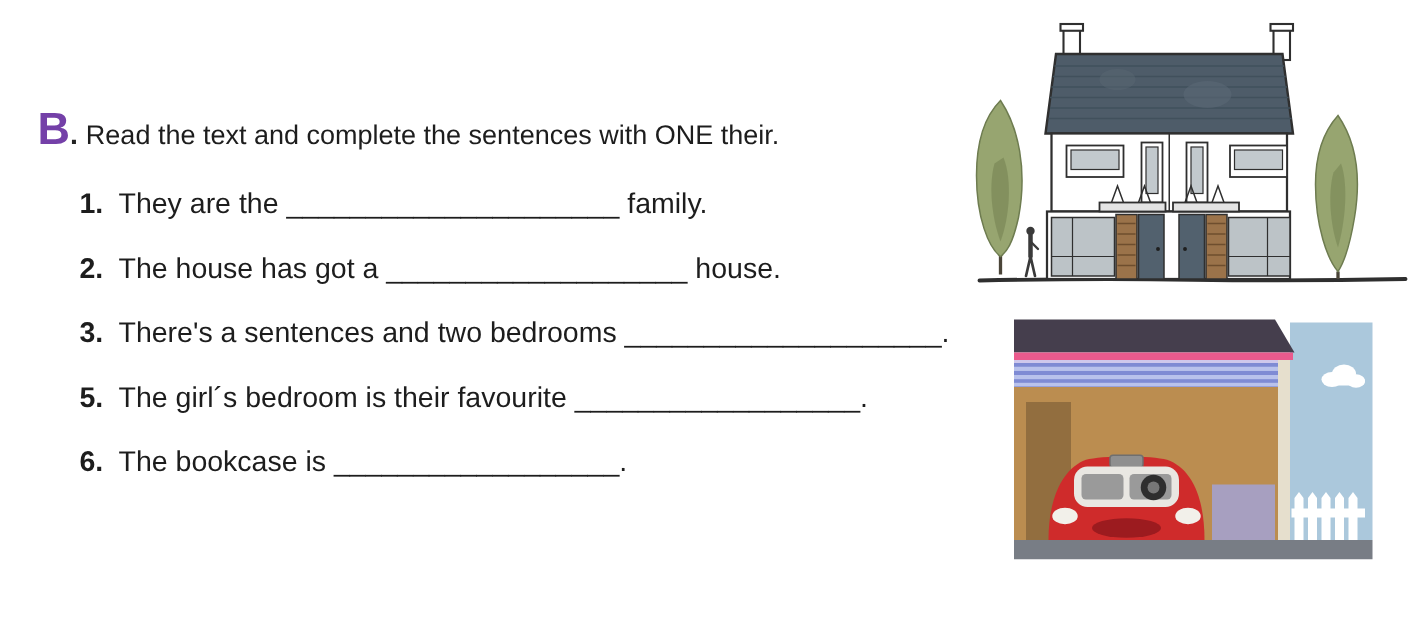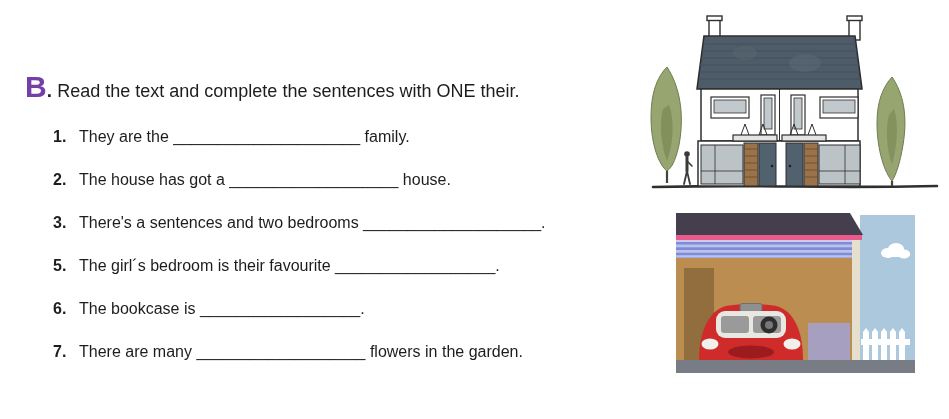--- a/index.html
+++ b/index.html
@@ -8,21 +8,21 @@
     background:#ffffff;
     font-family:"Liberation Sans", sans-serif;
     color:#1d1d1d;
   }
   .content { position:absolute; left:25px; top:70px; width:630px; }
   .heading { white-space:nowrap; font-size:18px; color:#1d1d1d; }
   .heading .letter { font-size:30px; font-weight:bold; color:#7440a8; }
   .heading .dot { font-size:19px; font-weight:bold; color:#222; }
   .b { font-weight:normal; }
   .items { margin-top:24px; padding-left:28px; }
-  .item { white-space:nowrap; font-size:16px; line-height:17px; margin-bottom:26px; }
+  .item { white-space:nowrap; font-size:19px; line-height:17px; margin-bottom:26px; }
   .num { font-weight:bold; display:inline-block; width:26px; }
   .blank { letter-spacing:0; }
   .house-illustration { position:absolute; left:645px; top:5px; }
   .garage-illustration { position:absolute; left:676px; top:211px; }
   .watermark {
     position:absolute; top:376px; right:5px; white-space:nowrap;
     font-size:27px; font-weight:bold; color:#0369a1; letter-spacing:0.5px;
     text-shadow:-1px -1px 0 #fff, 1px -1px 0 #fff, -1px 1px 0 #fff, 2px 2px 0 #fff;
     margin-top:46px;
   }
@@ -34,21 +34,20 @@
   <div class="heading">
     <span class="letter">B</span><span class="dot">. </span><span>Read the text and complete the sentences with </span><span class="b">ONE</span><span> their.</span>
   </div>
 
   <div class="items">
     <div class="item"><span class="num">1.</span><span>They are the </span><span class="blank">_____________________</span><span> family.</span></div>
     <div class="item"><span class="num">2.</span><span>The house has got a </span><span class="blank">___________________</span><span> house.</span></div>
     <div class="item"><span class="num">3.</span><span>There's a sentences and two bedrooms </span><span class="blank">____________________</span><span>.</span></div>
     <div class="item"><span class="num">5.</span><span>The girl´s bedroom is their favourite </span><span class="blank">__________________</span><span>.</span></div>
     <div class="item"><span class="num">6.</span><span>The bookcase is </span><span class="blank">__________________</span><span>.</span></div>
-    <div class="item"><span class="num">7.</span><span>There are many </span><span class="blank">___________________</span><span> flowers in the garden.</span></div>
   </div>
 </div>
 
 <svg class="house-illustration" width="300" height="198" viewBox="0 0 300 198" xmlns="http://www.w3.org/2000/svg">
 
   <path d="M8,182 Q80,180.5 150,181.5 T292,181" fill="none" stroke="#2f2f2f" stroke-width="2.6" stroke-linecap="round"></path>
 
   <g>
     <path d="M22,178 L22,158" stroke="#4a4438" stroke-width="2.2" fill="none"></path>
     <path d="M22,62 C34,80 40,108 34,140 C30,158 26,163 22,166 C14,160 6,140 6,112 C6,88 12,72 22,62 Z" stroke="#6e7c50" stroke-width="1" fill="#97a570"></path>

